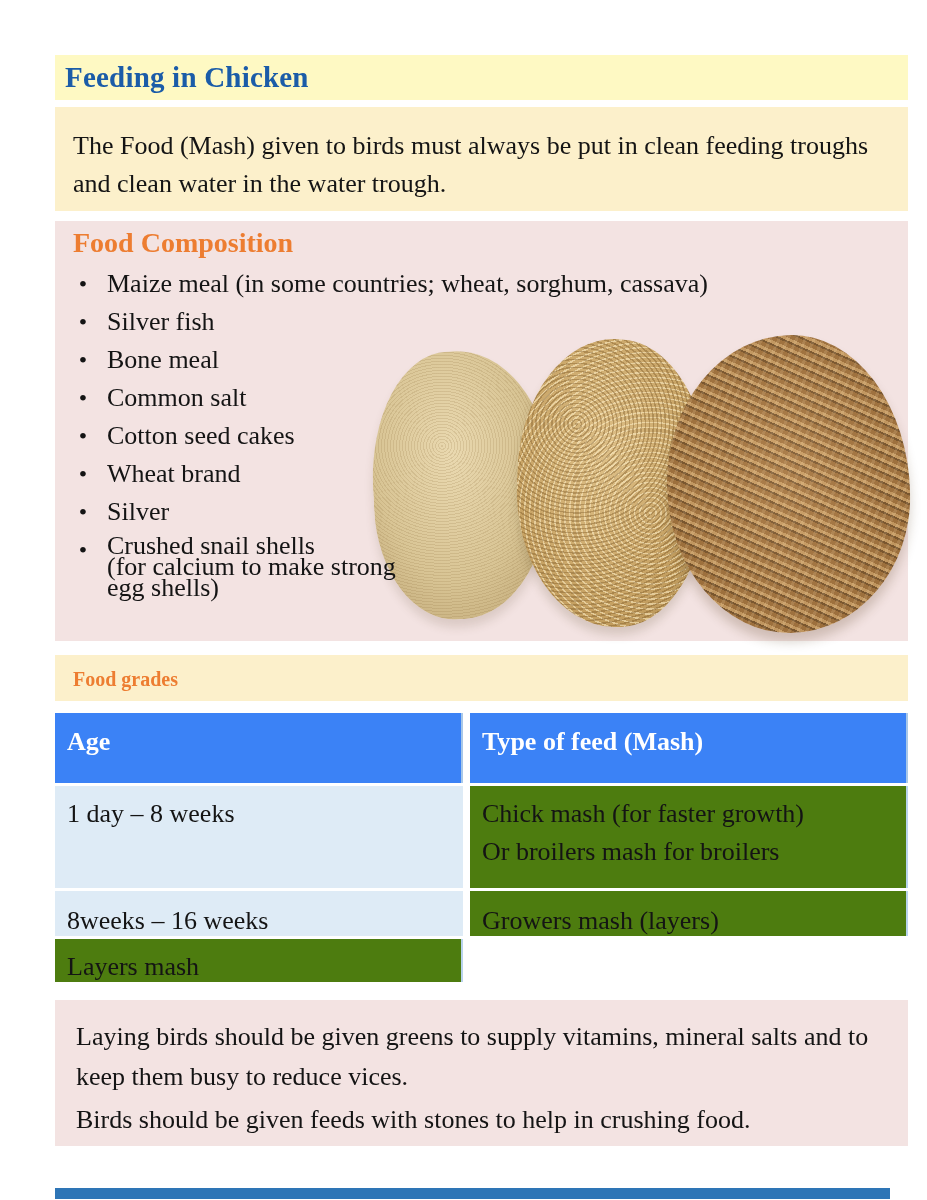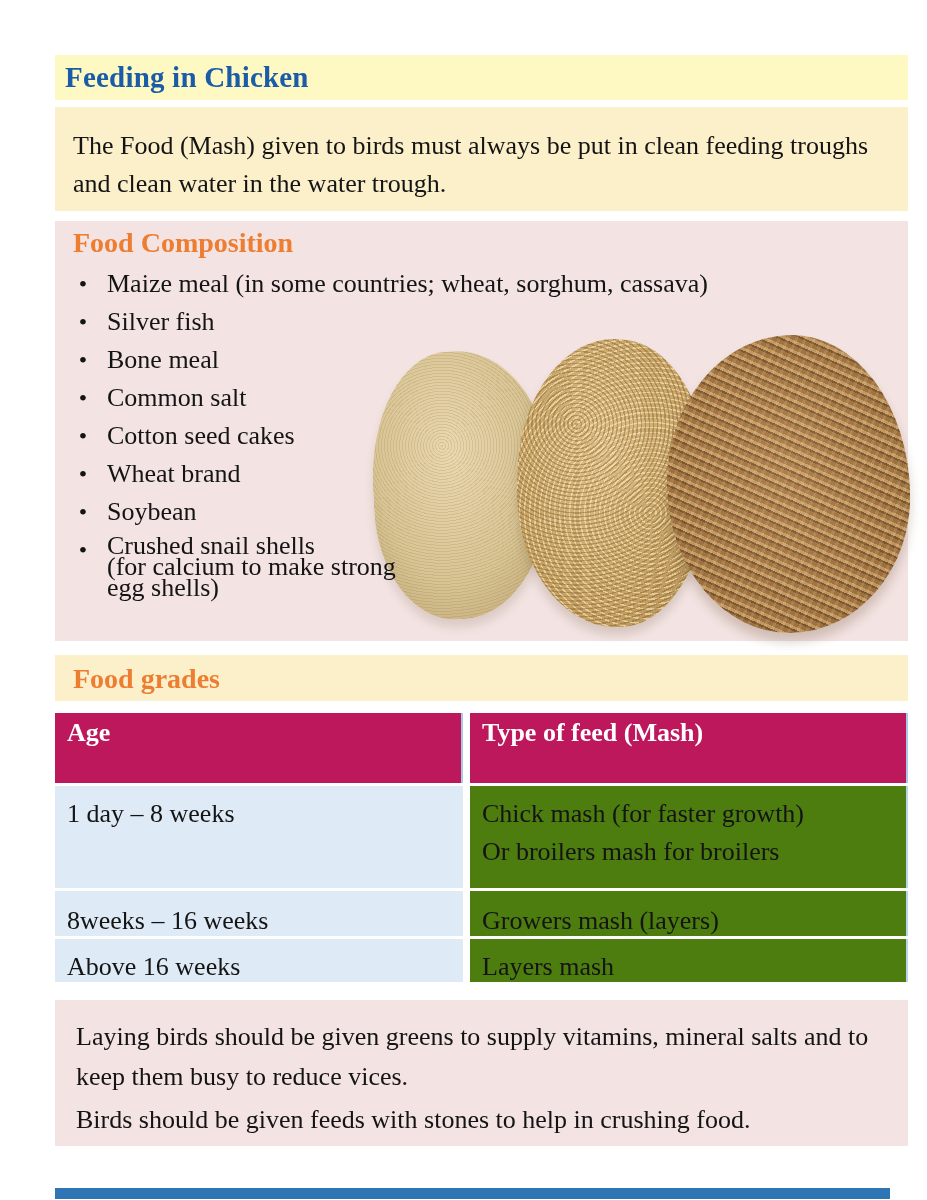--- a/index.html
+++ b/index.html
@@ -70,33 +70,33 @@
       repeating-linear-gradient(25deg, rgba(61,38,16,.45) 0 2px, rgba(210,170,115,.55) 2px 5px, rgba(140,95,48,.45) 5px 9px),
       repeating-linear-gradient(115deg, rgba(255,226,178,.30) 0 3px, transparent 3px 8px),
       radial-gradient(ellipse at 50% 45%, #c79a64, #a97c46 70%, #8f6536);
     box-shadow:0 9px 11px rgba(80,55,25,.22);
     transform:rotate(-1deg);
   }
 
   
   .grades-bar{top:655px;height:46px;background:#FCF0CB;}
   .grades-bar h2{
-    margin:0;padding:0 0 0 18px;font-size:28px;line-height:48px;
+    margin:0;padding:0 0 0 18px;font-size:20px;line-height:48px;
     color:#ED7D31;font-weight:bold;
   }
 
   
   .feed-table{
     top:713px;display:grid;
     grid-template-columns:408px 438px;column-gap:7px;
     grid-template-rows:70px 102px 45px 43px;row-gap:3px;
   }
   .cell{box-sizing:border-box;font-size:26px;padding-left:12px;}
   .cell.hdr{
-    background:#be185d;color:#ffffff;font-weight:bold;padding-top:5px;
+    background:#3b82f6;color:#ffffff;font-weight:bold;padding-top:14px;
     border-right:2px solid #A9C8E8;
   }
   .cell.age{background:#DEEBF6;}
   .cell.feed{background:#4d7c0f;border-right:2px solid #B9D3EC;}
   .cell.vcenter{display:flex;align-items:flex-end;}
   .cell.toppad{padding-top:9px;}
   .cell .line{display:block;line-height:38px;}
 
   
   .note-box{top:1000px;height:146px;background:#F3E3E2;padding:14px 18px 0 18px;}
@@ -139,21 +139,21 @@
     <li>
       <span class="bullet">•</span>
       <span>Cotton seed cakes</span>
     </li>
     <li>
       <span class="bullet">•</span>
       <span>Wheat brand</span>
     </li>
     <li>
       <span class="bullet">•</span>
-      <span>Soybean</span>
+      <span>Silver</span>
     </li>
     <li>
       <span class="bullet">•</span>
       <span class="crushed-lines">
         <span>Crushed snail shells</span>
         <span>(for calcium to make strong</span>
         <span>egg shells)</span>
       </span>
     </li>
   </ul>
@@ -181,23 +181,20 @@
     <span class="line">Or broilers mash for broilers</span>
   </div>
 
   <div class="cell age vcenter">
     <span>8weeks – 16 weeks</span>
   </div>
   <div class="cell feed vcenter">
     <span>Growers mash (layers)</span>
   </div>
 
-  <div class="cell age vcenter">
-    <span>Above 16 weeks</span>
-  </div>
   <div class="cell feed vcenter">
     <span>Layers mash</span>
   </div>
 </div>
 
 <div class="block note-box">
   <p>Laying birds should be given greens to supply vitamins, mineral salts and to keep them busy to reduce vices.</p>
   <p>Birds should be given feeds with stones to help in crushing food.</p>
 </div>
 

